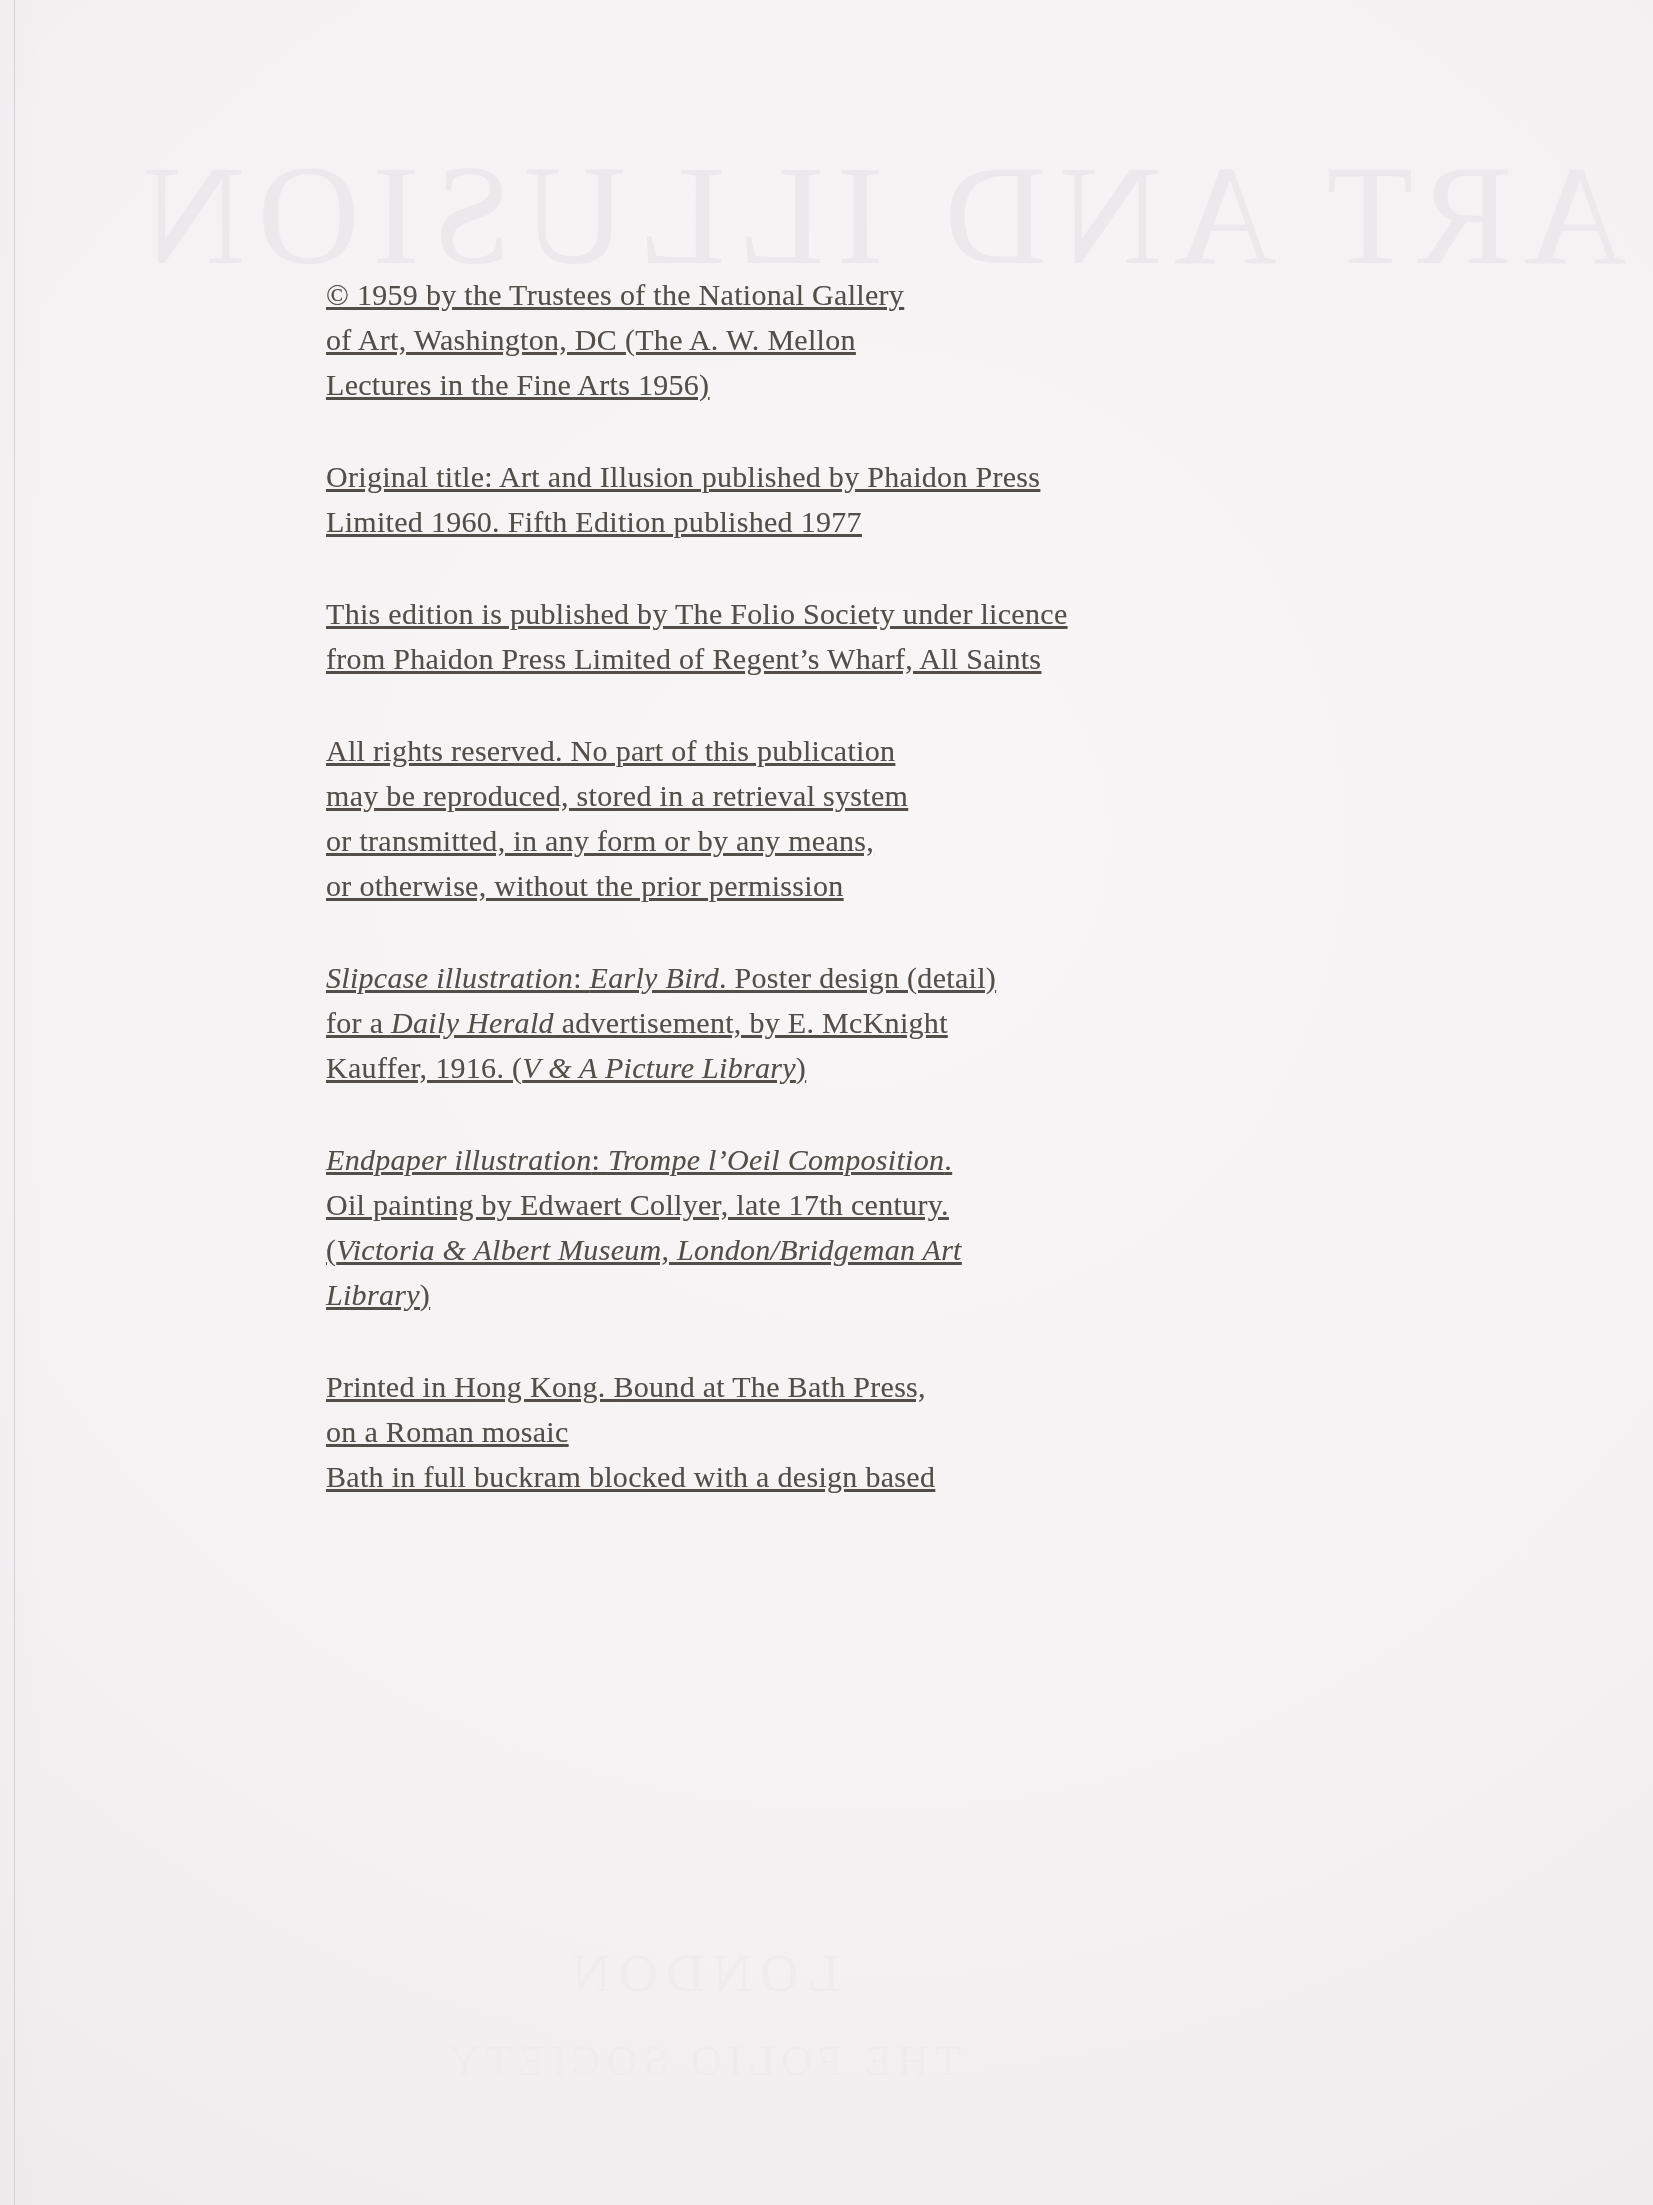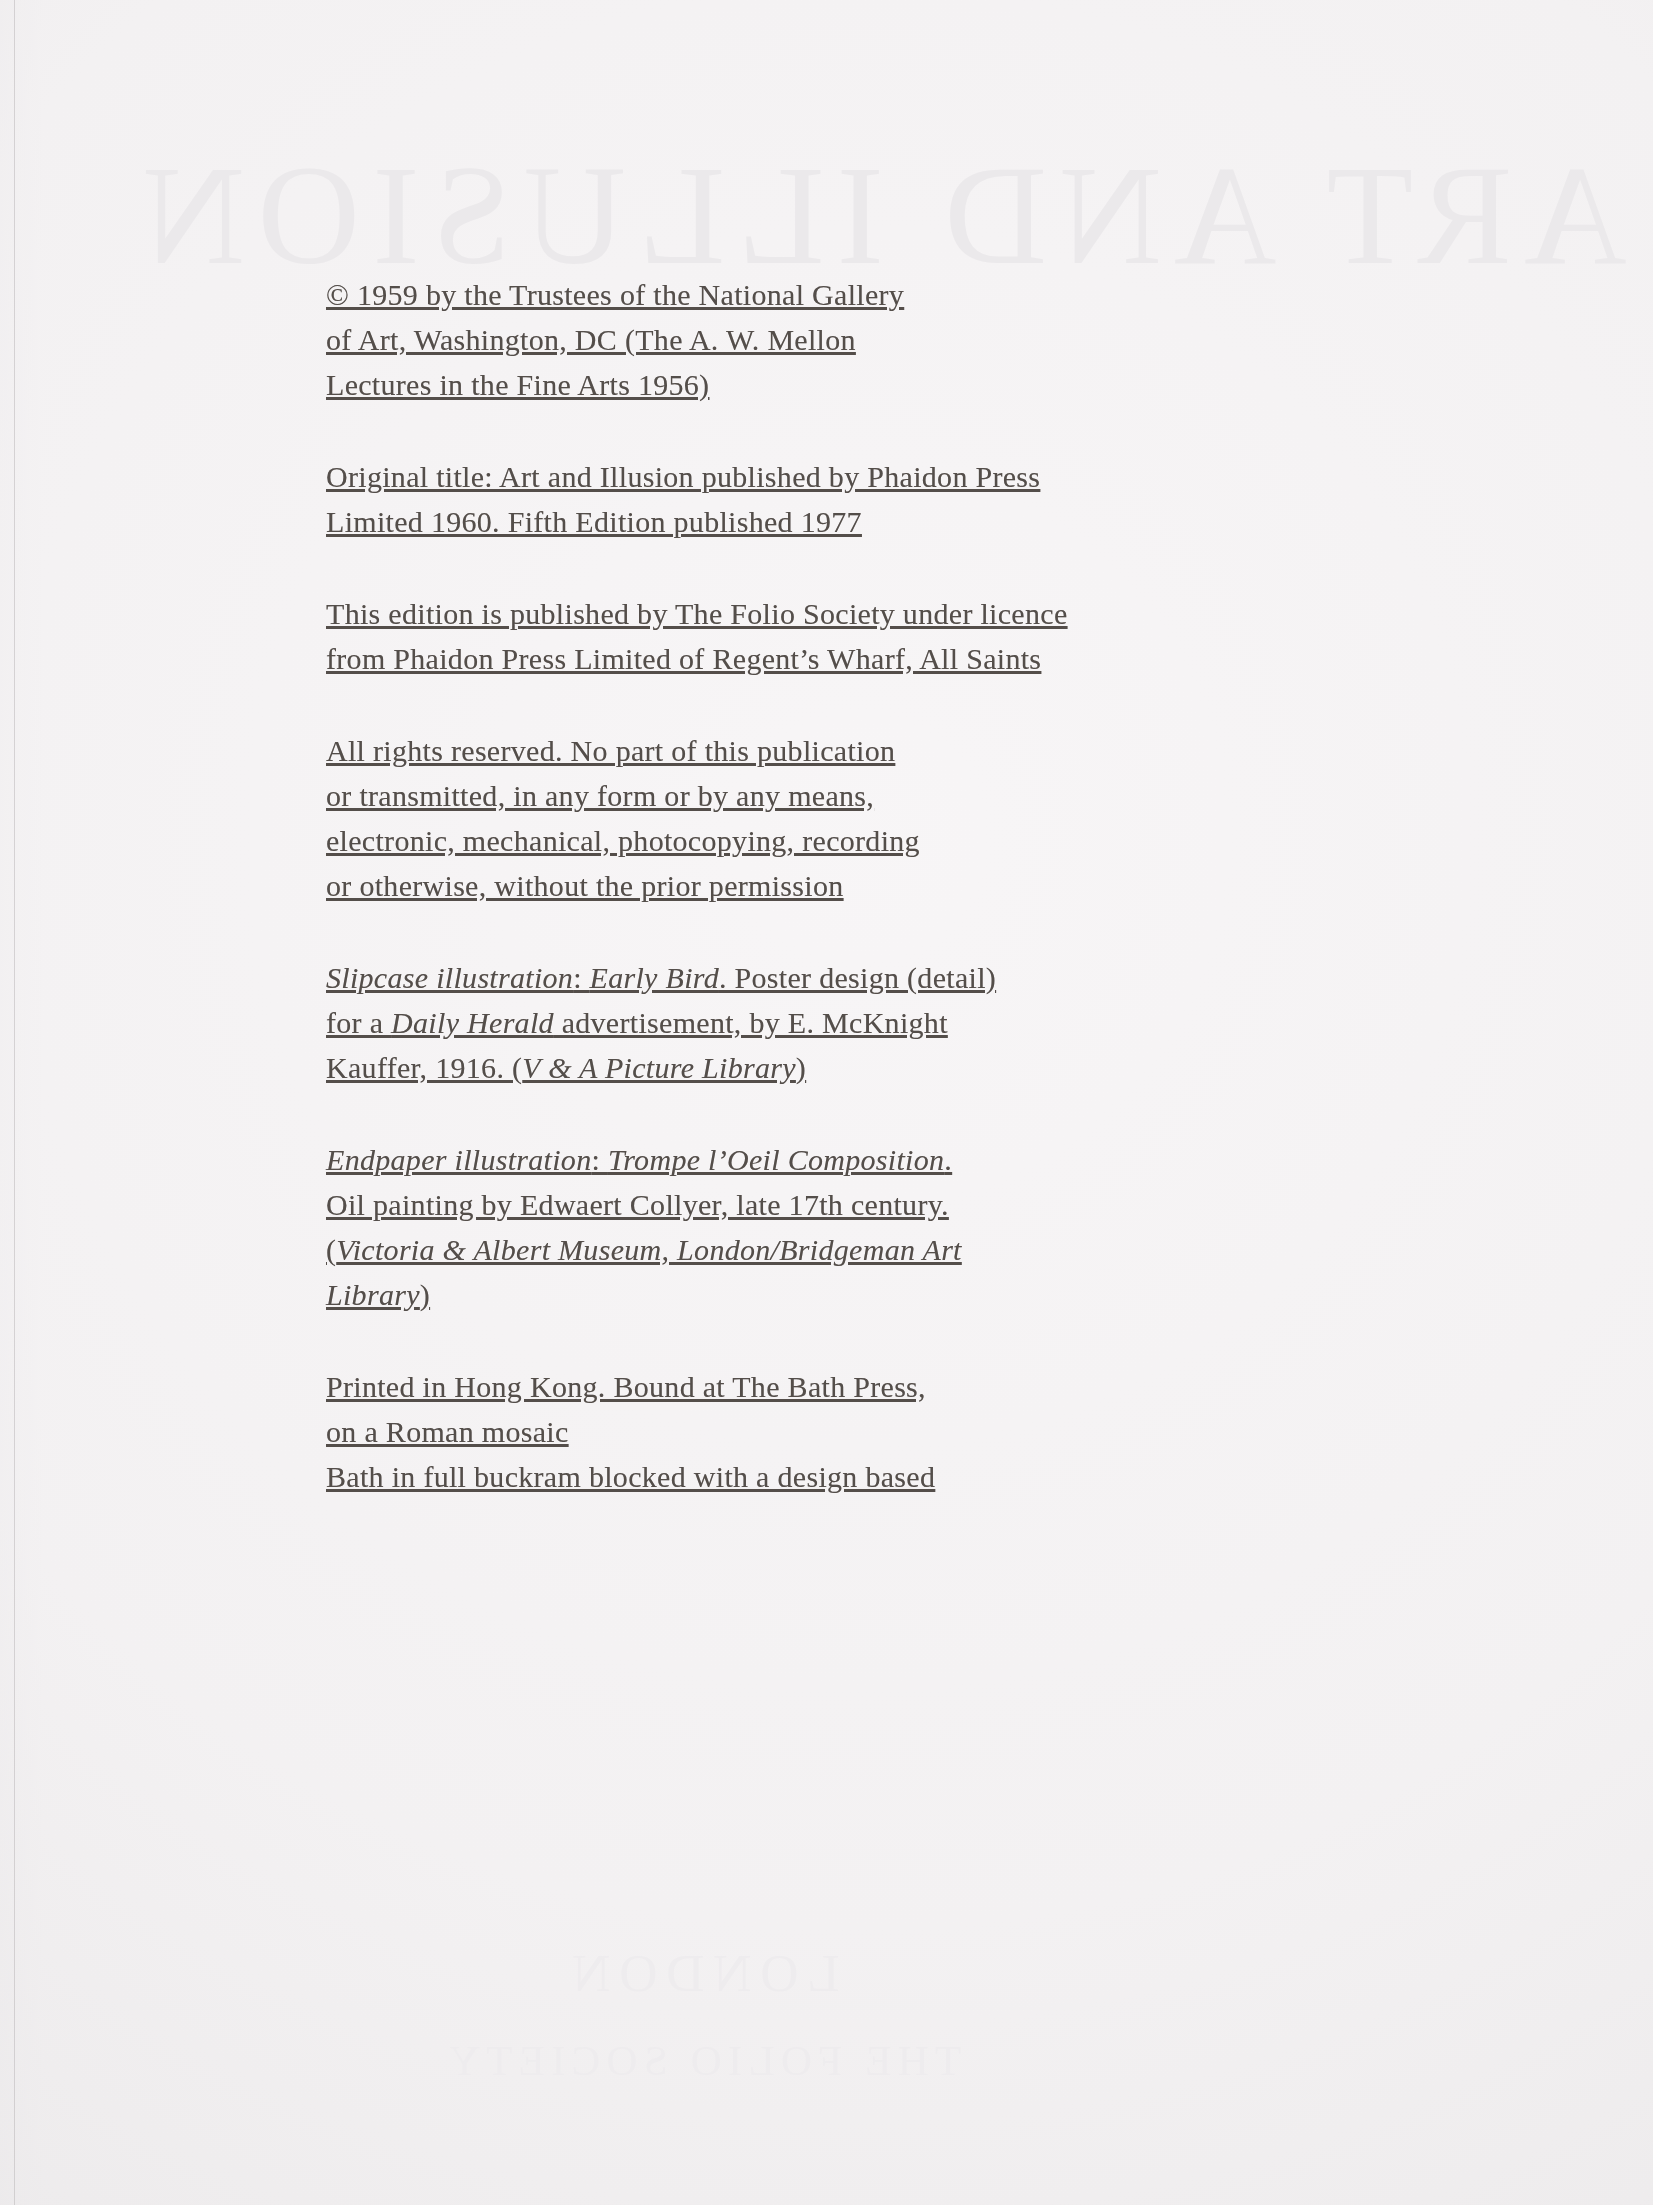--- a/index.html
+++ b/index.html
@@ -105,22 +105,22 @@
       <p>
         <span class="line"><span>Original title: Art and Illusion published by Phaidon Press</span></span>
         <span class="line"><span>Limited 1960. Fifth Edition published 1977</span></span>
       </p>
       <p>
         <span class="line"><span>This edition is published by The Folio Society under licence</span></span>
         <span class="line"><span>from Phaidon Press Limited of Regent’s Wharf, All Saints</span></span>
       </p>
       <p>
         <span class="line"><span>All rights reserved. No part of this publication</span></span>
+        <span class="line"><span>may be reproduced, stored in a retrieval system</span></span>
         <span class="line"><span>or transmitted, in any form or by any means,</span></span>
-        <span class="line"><span>electronic, mechanical, photocopying, recording</span></span>
         <span class="line"><span>or otherwise, without the prior permission</span></span>
       </p>
       <p>
         <span class="line"><span class="it">Slipcase illustration</span><span>: </span><span class="it">Early Bird</span><span>. Poster design (detail)</span></span>
         <span class="line"><span>for a </span><span class="it">Daily Herald</span><span> advertisement, by E. McKnight</span></span>
         <span class="line"><span>Kauffer, 1916. (</span><span class="it">V &amp; A Picture Library</span><span>)</span></span>
       </p>
       <p>
         <span class="line"><span class="it">Endpaper illustration</span><span>: </span><span class="it">Trompe l’Oeil Composition</span><span>.</span></span>
         <span class="line"><span>Oil painting by Edwaert Collyer, late 17th century.</span></span>

